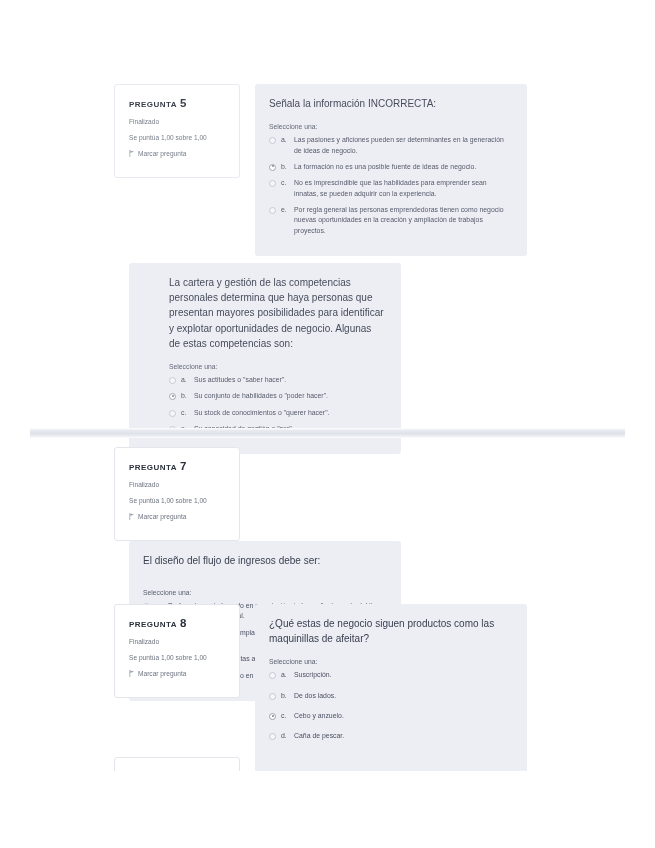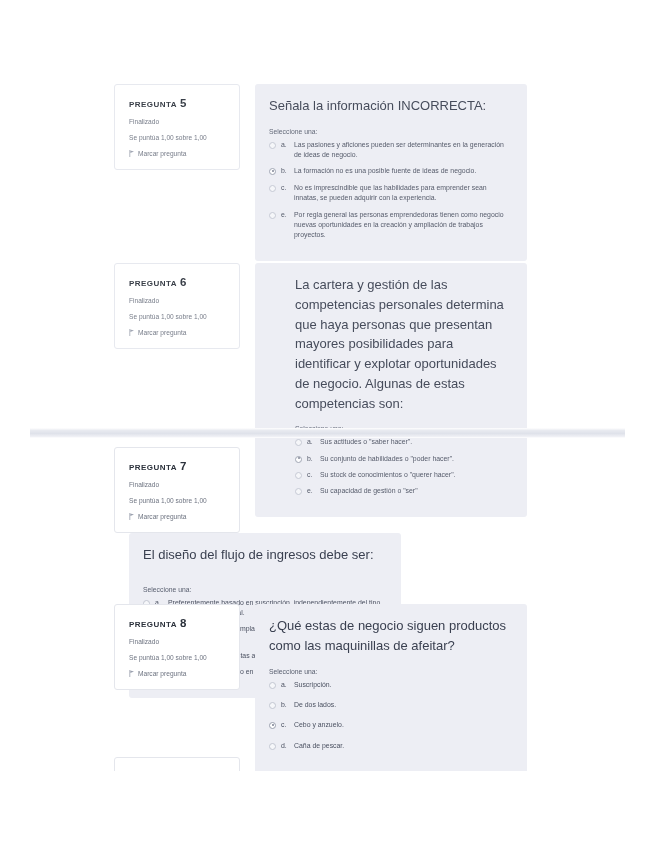--- a/index.html
+++ b/index.html
@@ -39,21 +39,21 @@
     position: absolute;
     display: flex;
     align-items: flex-start;
   }
 
   .qinfo {
     width: 126px;
     background: #ffffff;
     border: 1px solid #e4e6ec;
     border-radius: 3px;
-    padding: 12px 10px 12px 14px;
+    padding: 12px 10px 20px 14px;
     box-sizing: border-box;
   }
   .qinfo-head {
     font-size: 8px;
     font-weight: bold;
     letter-spacing: 0.45px;
     color: #2b313b;
     margin-bottom: 9px;
     white-space: nowrap;
   }
@@ -80,21 +80,21 @@
   }
   .flag-icon { display: inline-block; width: 6px; height: 7px; }
 
   .qbody {
     background: #edeef4;
     border-radius: 3px;
     box-sizing: border-box;
     padding: 12px 16px 14px 14px;
   }
   .qtext {
-    font-size: 13px;
+    font-size: 10px;
     line-height: 1.52;
     color: #3a4050;
     margin-bottom: 12px;
   }
   .qselect {
     font-size: 6.8px;
     color: #5a6070;
     margin-bottom: 5px;
   }
   .opt {
@@ -186,124 +186,108 @@
       </div>
       <div class="opt">
         <span class="radio"></span>
         <span class="opt-letter">e.</span>
         <span class="opt-text">Por regla general las personas emprendedoras tienen como negocio nuevas oportunidades en la creación y ampliación de trabajos proyectos.</span>
       </div>
     </div>
   </div>
 
   <div class="qrow blurry" style="left:114px; top:263px;">
+    <div class="qbody" style="width:272px; margin-left:15px; min-height:152px;padding-left:40px;">
+      <div class="qtext">La cartera y gestión de las competencias personales determina que haya personas que presentan mayores posibilidades para identificar y explotar oportunidades de negocio. Algunas de estas competencias son:</div>
+      <div class="qselect">Seleccione una:</div>
+      <div class="opt">
+        <span class="radio"></span>
+        <span class="opt-letter">a.</span>
+        <span class="opt-text">Sus actitudes o "saber hacer".</span>
+      </div>
+      <div class="opt">
+        <span class="radio sel"></span>
+        <span class="opt-letter">b.</span>
+        <span class="opt-text">Su conjunto de habilidades o "poder hacer".</span>
+      </div>
+      <div class="opt">
+        <span class="radio"></span>
+        <span class="opt-letter">c.</span>
+        <span class="opt-text">Su stock de conocimientos o "querer hacer".</span>
+      </div>
+      <div class="opt">
+        <span class="radio"></span>
+        <span class="opt-letter">e.</span>
+        <span class="opt-text">Su capacidad de gestión o "ser"</span>
+      </div>
+    </div>
+  </div>
+
+  <div class="seam" style="top:428px;"></div>
+
+  <div class="qrow" style="left:114px; top:447px;flex-direction:column;">
     <div class="qinfo">
       <div class="qinfo-head">
-        <span>PREGUNTA</span><span class="qnum">6</span>
+        <span>PREGUNTA</span><span class="qnum">7</span>
       </div>
       <div class="qinfo-line">Finalizado</div>
       <div class="qinfo-line">Se puntúa 1,00 sobre 1,00</div>
       <div class="qinfo-flag">
         <span class="flag-icon">
           <svg width="6" height="7" viewBox="0 0 6 7">
               <path d="M0.8 0 L0.8 7" stroke="#8a8fa0" stroke-width="0.7" fill="none"></path>
               <path d="M1.3 0.4 L5 1.6 L1.3 2.9 Z" fill="#9aa0ae"></path>
             </svg>
         </span>
         <span>Marcar pregunta</span>
       </div>
     </div>
-    <div class="qbody" style="width:272px; margin-left:15px; min-height:152px;padding-left:40px;">
-      <div class="qtext">La cartera y gestión de las competencias personales determina que haya personas que presentan mayores posibilidades para identificar y explotar oportunidades de negocio. Algunas de estas competencias son:</div>
+    <div class="qbody" style="width:272px; margin-left:15px; min-height:136px;">
+      <div class="qtext" style="margin-bottom:21px;">El diseño del flujo de ingresos debe ser:</div>
       <div class="qselect">Seleccione una:</div>
       <div class="opt">
         <span class="radio"></span>
         <span class="opt-letter">a.</span>
-        <span class="opt-text">Sus actitudes o "saber hacer".</span>
+        <span class="opt-text">Preferentemente basado en suscripción, independientemente del tipo de actividad empresarial.</span>
+      </div>
+      <div class="opt">
+        <span class="radio"></span>
+        <span class="opt-letter">b.</span>
+        <span class="opt-text">Una vez elegida, debe implantarse una única estrategia de obtención de ingresos.</span>
       </div>
       <div class="opt">
         <span class="radio sel"></span>
-        <span class="opt-letter">b.</span>
-        <span class="opt-text">Su conjunto de habilidades o "poder hacer".</span>
-      </div>
-      <div class="opt">
-        <span class="radio"></span>
         <span class="opt-letter">c.</span>
-        <span class="opt-text">Su stock de conocimientos o "querer hacer".</span>
-      </div>
-      <div class="opt">
-        <span class="radio"></span>
-        <span class="opt-letter">e.</span>
-        <span class="opt-text">Su capacidad de gestión o "ser"</span>
-      </div>
-    </div>
-  </div>
-
-  <div class="seam" style="top:428px;"></div>
-
-  <div class="qrow" style="left:114px; top:447px;flex-direction:column;">
+        <span class="opt-text">Ninguna de las respuestas anteriores es correcta</span>
+      </div>
+      <div class="opt">
+        <span class="radio"></span>
+        <span class="opt-letter">d.</span>
+        <span class="opt-text">Preferentemente basado en la publicidad.</span>
+      </div>
+    </div>
+  </div>
+
+  <div class="qrow" style="left:114px; top:604px;">
     <div class="qinfo">
       <div class="qinfo-head">
-        <span>PREGUNTA</span><span class="qnum">7</span>
+        <span>PREGUNTA</span><span class="qnum">8</span>
       </div>
       <div class="qinfo-line">Finalizado</div>
       <div class="qinfo-line">Se puntúa 1,00 sobre 1,00</div>
       <div class="qinfo-flag">
         <span class="flag-icon">
           <svg width="6" height="7" viewBox="0 0 6 7">
               <path d="M0.8 0 L0.8 7" stroke="#8a8fa0" stroke-width="0.7" fill="none"></path>
               <path d="M1.3 0.4 L5 1.6 L1.3 2.9 Z" fill="#9aa0ae"></path>
             </svg>
         </span>
         <span>Marcar pregunta</span>
       </div>
     </div>
-    <div class="qbody" style="width:272px; margin-left:15px; min-height:136px;">
-      <div class="qtext" style="margin-bottom:21px;">El diseño del flujo de ingresos debe ser:</div>
-      <div class="qselect">Seleccione una:</div>
-      <div class="opt">
-        <span class="radio"></span>
-        <span class="opt-letter">a.</span>
-        <span class="opt-text">Preferentemente basado en suscripción, independientemente del tipo de actividad empresarial.</span>
-      </div>
-      <div class="opt">
-        <span class="radio"></span>
-        <span class="opt-letter">b.</span>
-        <span class="opt-text">Una vez elegida, debe implantarse una única estrategia de obtención de ingresos.</span>
-      </div>
-      <div class="opt">
-        <span class="radio sel"></span>
-        <span class="opt-letter">c.</span>
-        <span class="opt-text">Ninguna de las respuestas anteriores es correcta</span>
-      </div>
-      <div class="opt">
-        <span class="radio"></span>
-        <span class="opt-letter">d.</span>
-        <span class="opt-text">Preferentemente basado en la publicidad.</span>
-      </div>
-    </div>
-  </div>
-
-  <div class="qrow" style="left:114px; top:604px;">
-    <div class="qinfo">
-      <div class="qinfo-head">
-        <span>PREGUNTA</span><span class="qnum">8</span>
-      </div>
-      <div class="qinfo-line">Finalizado</div>
-      <div class="qinfo-line">Se puntúa 1,00 sobre 1,00</div>
-      <div class="qinfo-flag">
-        <span class="flag-icon">
-          <svg width="6" height="7" viewBox="0 0 6 7">
-              <path d="M0.8 0 L0.8 7" stroke="#8a8fa0" stroke-width="0.7" fill="none"></path>
-              <path d="M1.3 0.4 L5 1.6 L1.3 2.9 Z" fill="#9aa0ae"></path>
-            </svg>
-        </span>
-        <span>Marcar pregunta</span>
-      </div>
-    </div>
     <div class="qbody" style="width:272px; margin-left:15px; min-height:134px;">
       <div class="qtext">¿Qué estas de negocio siguen productos como las maquinillas de afeitar?</div>
       <div class="qselect">Seleccione una:</div>
       <div class="opt" style="margin-bottom:10px;">
         <span class="radio"></span>
         <span class="opt-letter">a.</span>
         <span class="opt-text">Suscripción.</span>
       </div>
       <div class="opt" style="margin-bottom:10px;">
         <span class="radio"></span>

